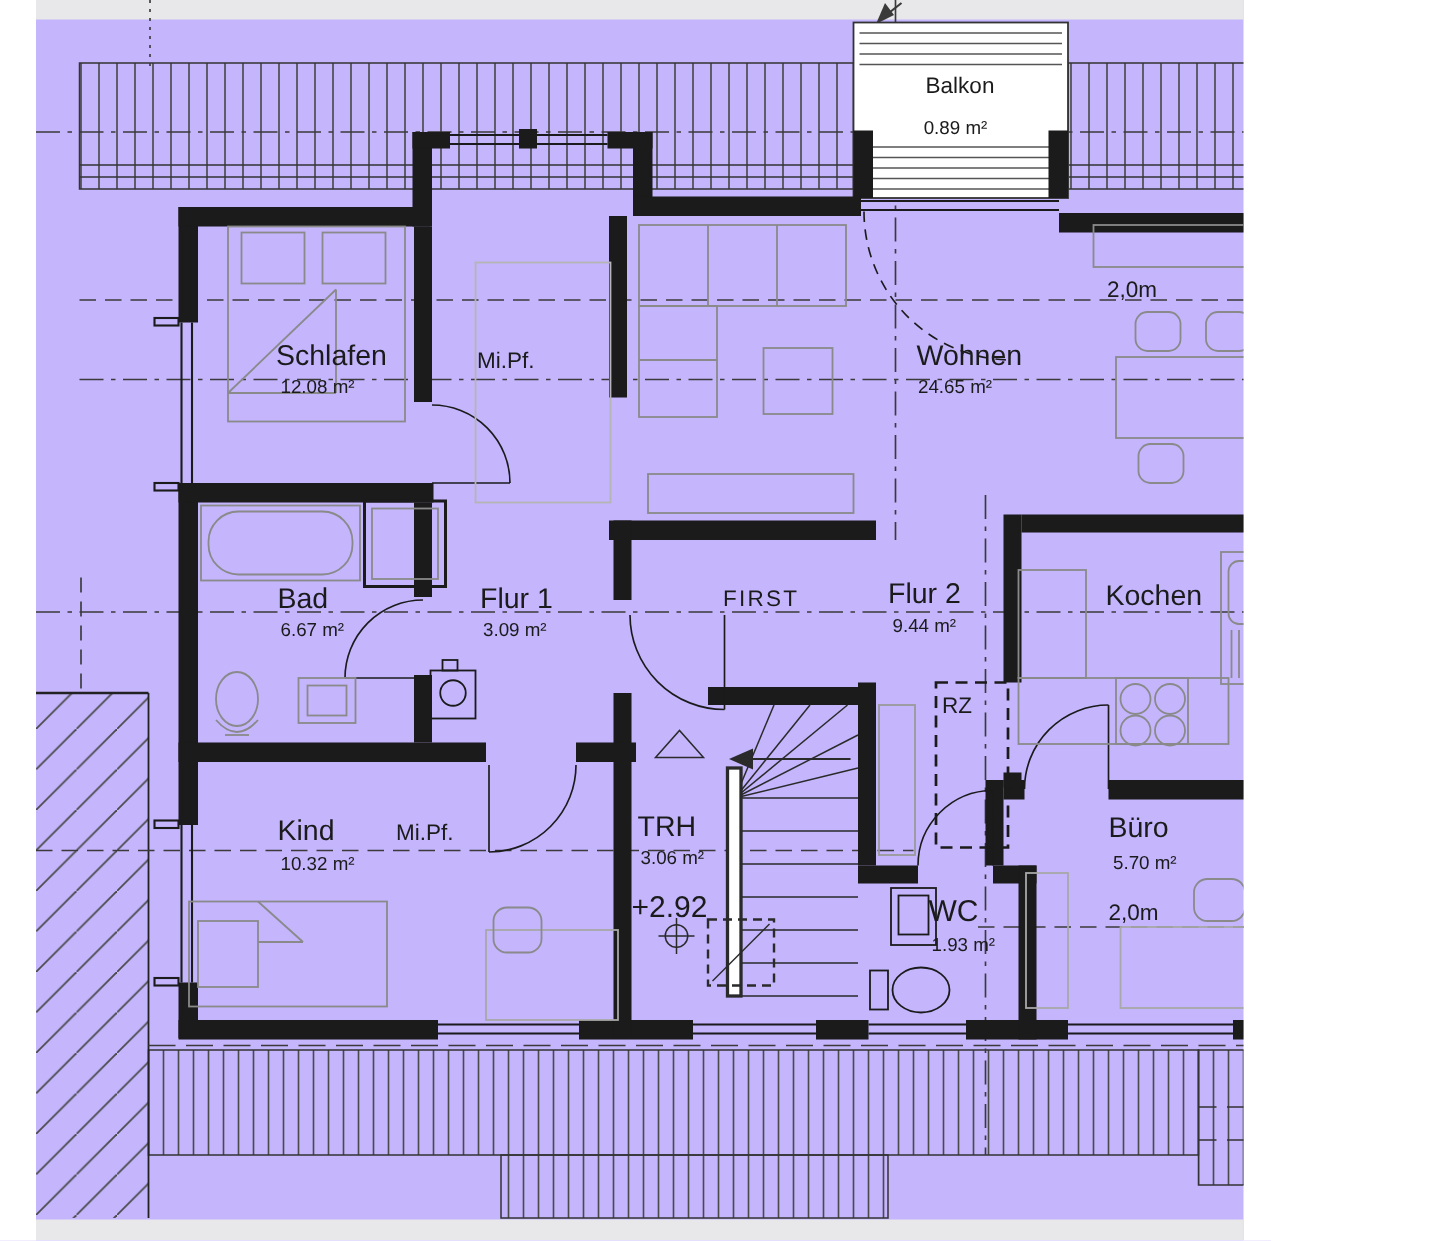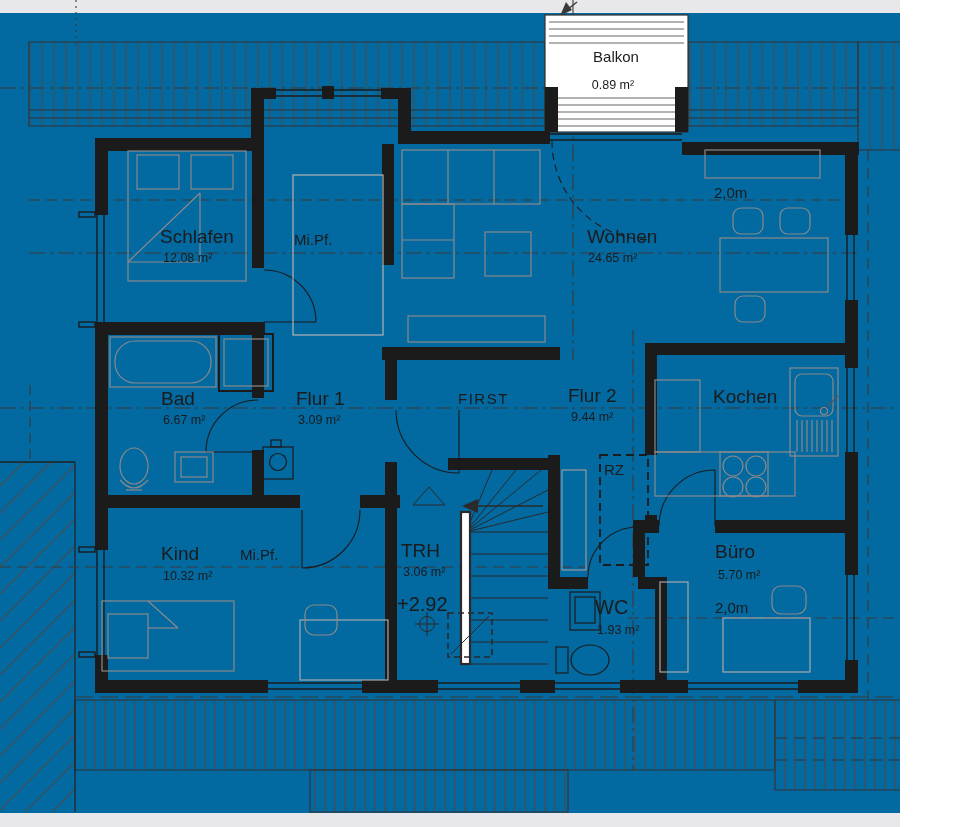--- a/index.html
+++ b/index.html
@@ -1,17 +1,17 @@
 <!DOCTYPE html>
 <html><head>
 <meta charset="utf-8">
 <style>
   html,body{margin:0;padding:0;background:#fff;}
-  .stage{position:relative;width:900px;height:827px;background:#0369a1;overflow:hidden;
-         font-family:"Liberation Sans", sans-serif;}
+  .stage{position:relative;width:805px;height:827px;background:#c4b5fd;overflow:hidden;
+         font-family:"Liberation Sans", sans-serif;margin-left:24px;}
   svg{position:absolute;left:0;top:0;}
   text{fill:#1b1b1b;font-family:"Liberation Sans", sans-serif;}
   .room-name{font-size:19px;}
   .room-area{font-size:12.5px;}
   .anno{font-size:15px;}
   .big{font-size:20px;}
 </style>
 </head>
 <body>
 

